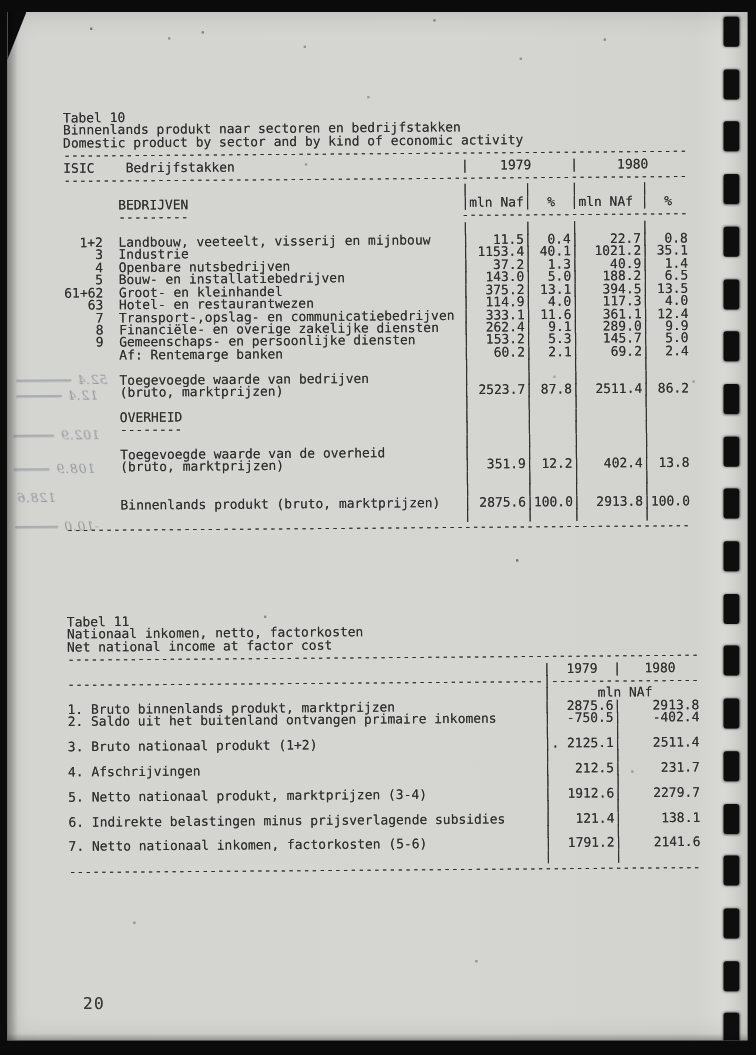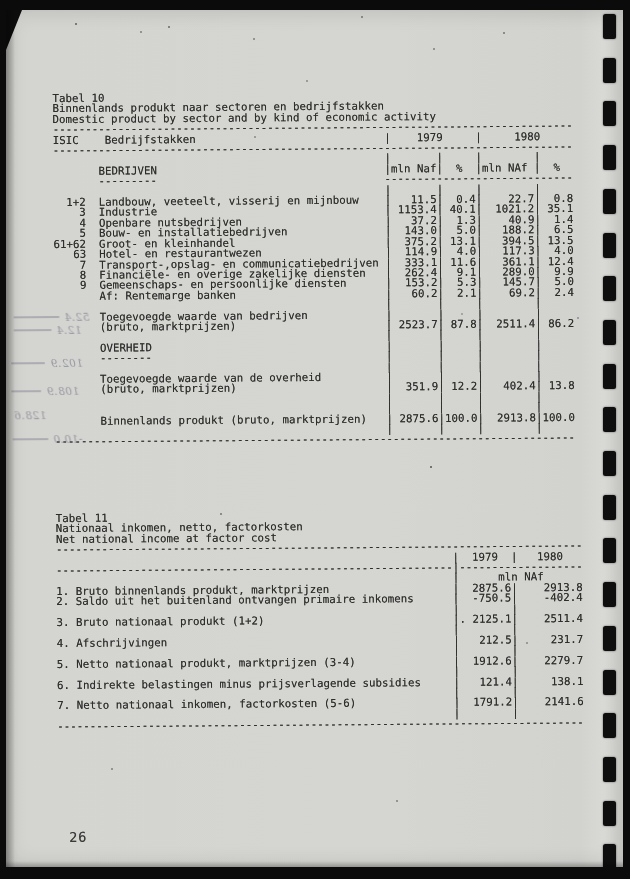--- a/index.html
+++ b/index.html
@@ -119,21 +119,21 @@
                                                              |        |
 4. Afschrijvingen                                            |   212.5|     231.7
                                                              |        |
 5. Netto nationaal produkt, marktprijzen (3-4)               |  1912.6|    2279.7
                                                              |        |
 6. Indirekte belastingen minus prijsverlagende subsidies     |   121.4|     138.1
                                                              |        |
 7. Netto nationaal inkomen, factorkosten (5-6)               |  1791.2|    2141.6
                                                              |        |
 ---------------------------------------------------------------------------------</pre>
-    <div class="pageno">26</div>
+    <div class="pageno">20</div>
     <div id="bleed">
         <div class="bleed-item" style="left: 8px; top: 299px;">
           <span>52.4</span>
           <div class="bleed-line" style="width: 46px;"></div>
         </div>
         <div class="bleed-item" style="left: 8px; top: 312px;">
           <span>12.4</span>
           <div class="bleed-line" style="width: 38px;"></div>
         </div>
         <div class="bleed-item" style="left: 6px; top: 345px;">

